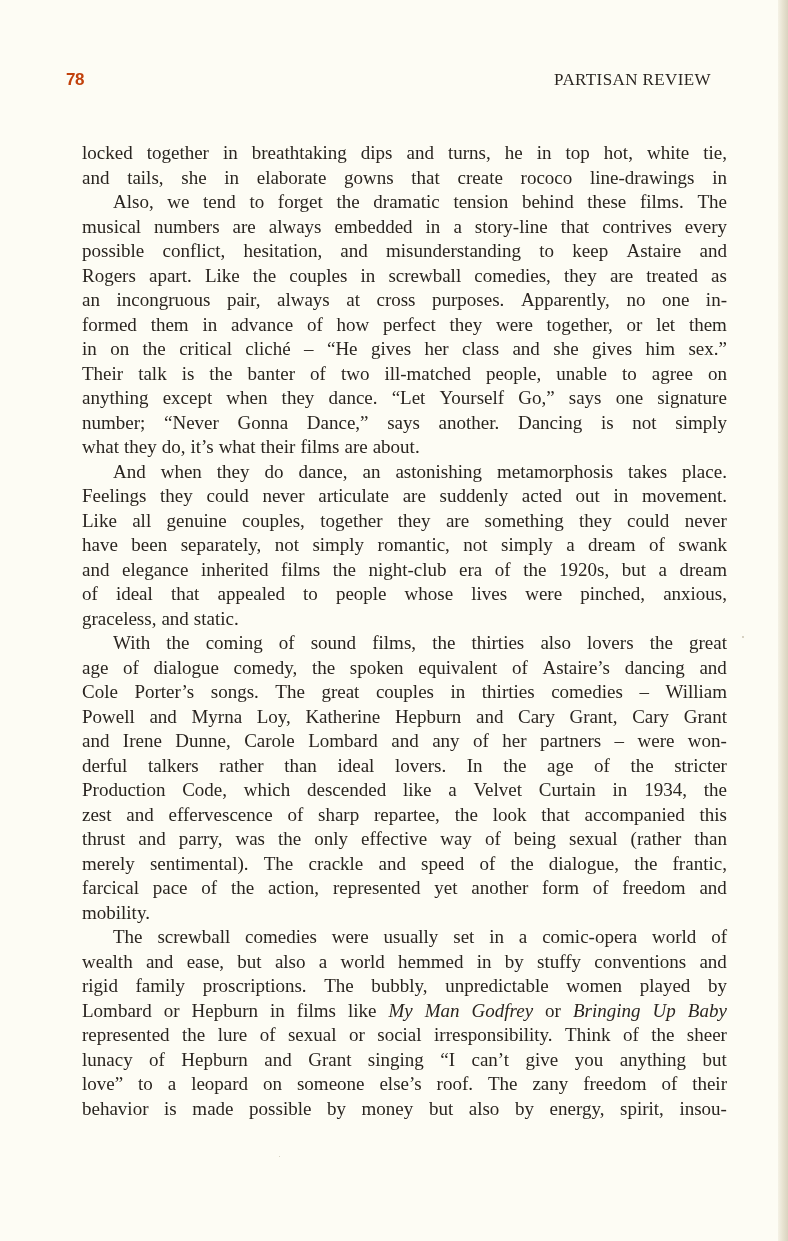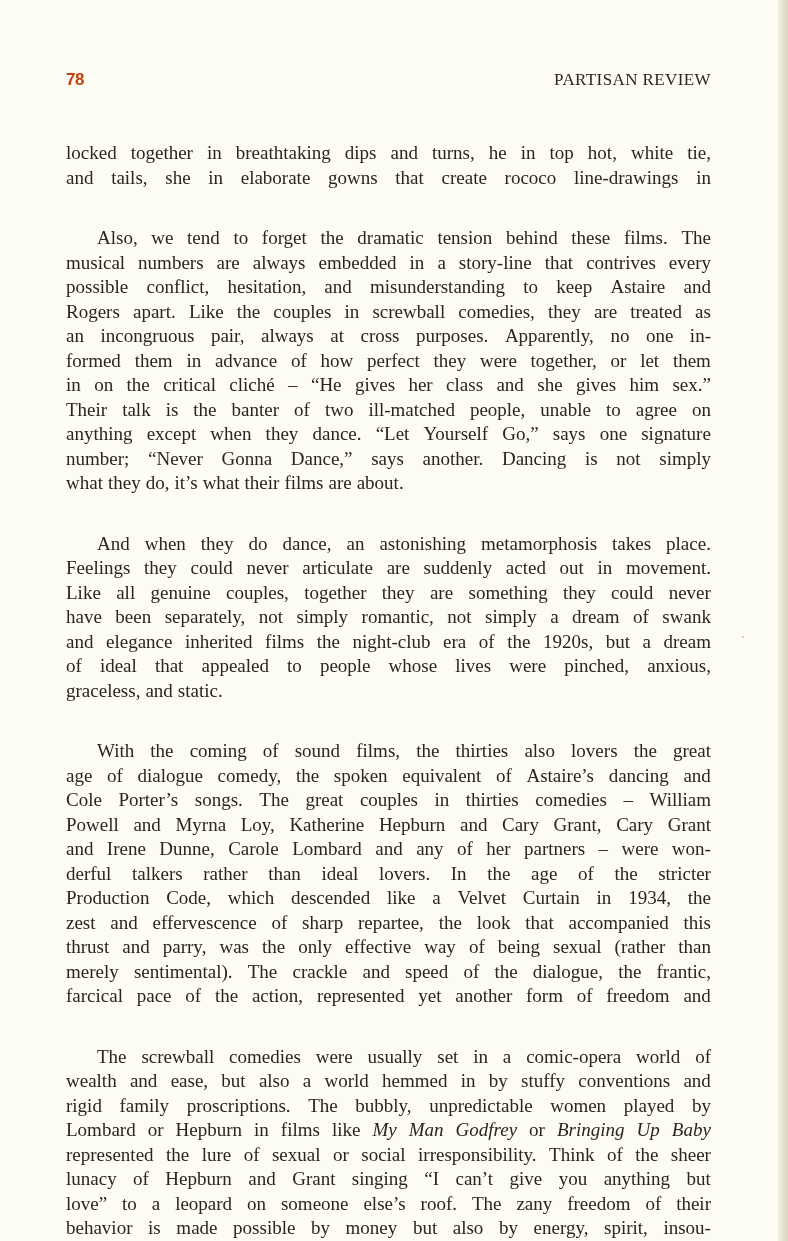--- a/index.html
+++ b/index.html
@@ -45,39 +45,38 @@
       right: 0;
       top: 0;
       font-size: 17px;
       letter-spacing: 0.4px;
       color: #2a2520;
       text-align: center;
     }
     .body-text {
       position: absolute;
       top: 141px;
-      left: 66px;
+      left: 82px;
       width: 645px;
     }
     .line {
       display: block;
       height: 24.5px;
       line-height: 24.5px;
       font-size: 19px;
       text-align: justify;
       text-align-last: justify;
       white-space: nowrap;
       overflow: visible;
     }
     .line.last {
       text-align-last: left;
     }
     .line.indent {
       padding-left: 31px;
-      margin-top: 36px;
     }
     .line-inner {
       display: flex;
       justify-content: space-between;
       width: 100%;
     }
     .line.last .line-inner {
       justify-content: flex-start;
       gap: 5px;
     }
@@ -572,20 +571,25 @@
         <span>action,</span>
         <span>represented</span>
         <span>yet</span>
         <span>another</span>
         <span>form</span>
         <span>of</span>
         <span>freedom</span>
         <span>and</span>
       </div>
     </div>
+    <div class="line last">
+      <div class="line-inner">
+        <span>mobility.</span>
+      </div>
+    </div>
     <div class="line indent">
       <div class="line-inner">
         <span>The</span>
         <span>screwball</span>
         <span>comedies</span>
         <span>were</span>
         <span>usually</span>
         <span>set</span>
         <span>in</span>
         <span>a</span>

